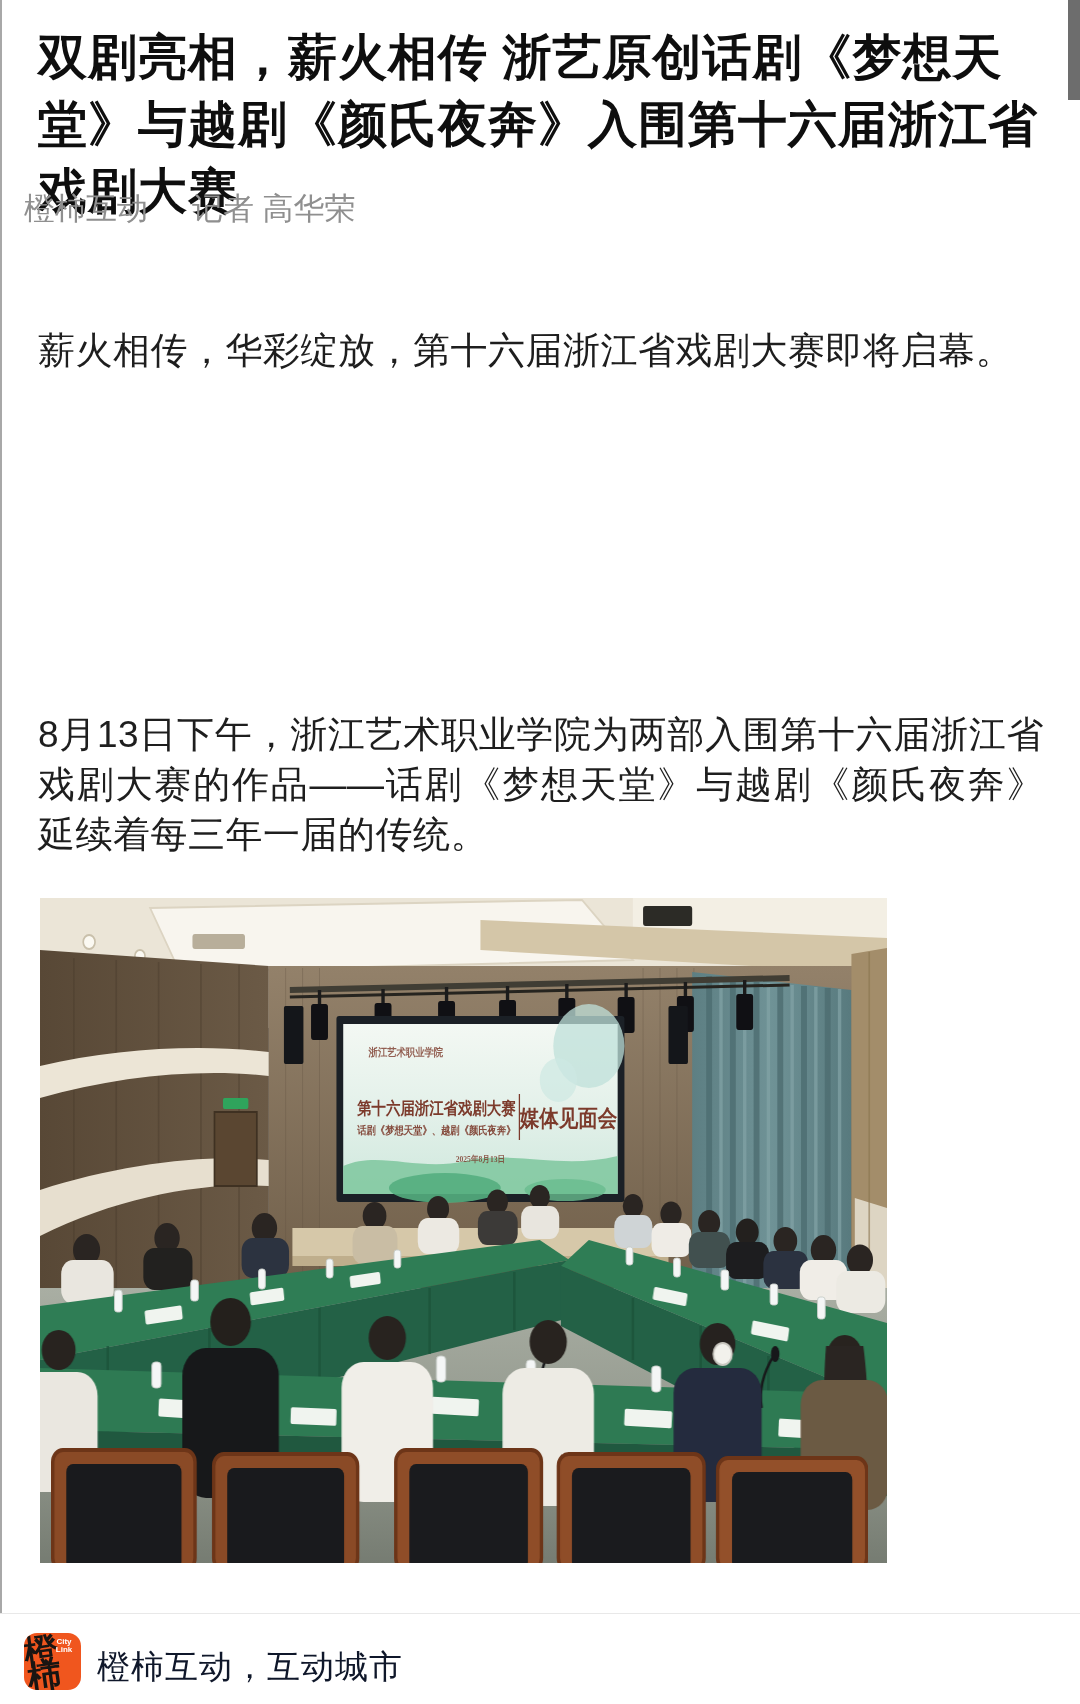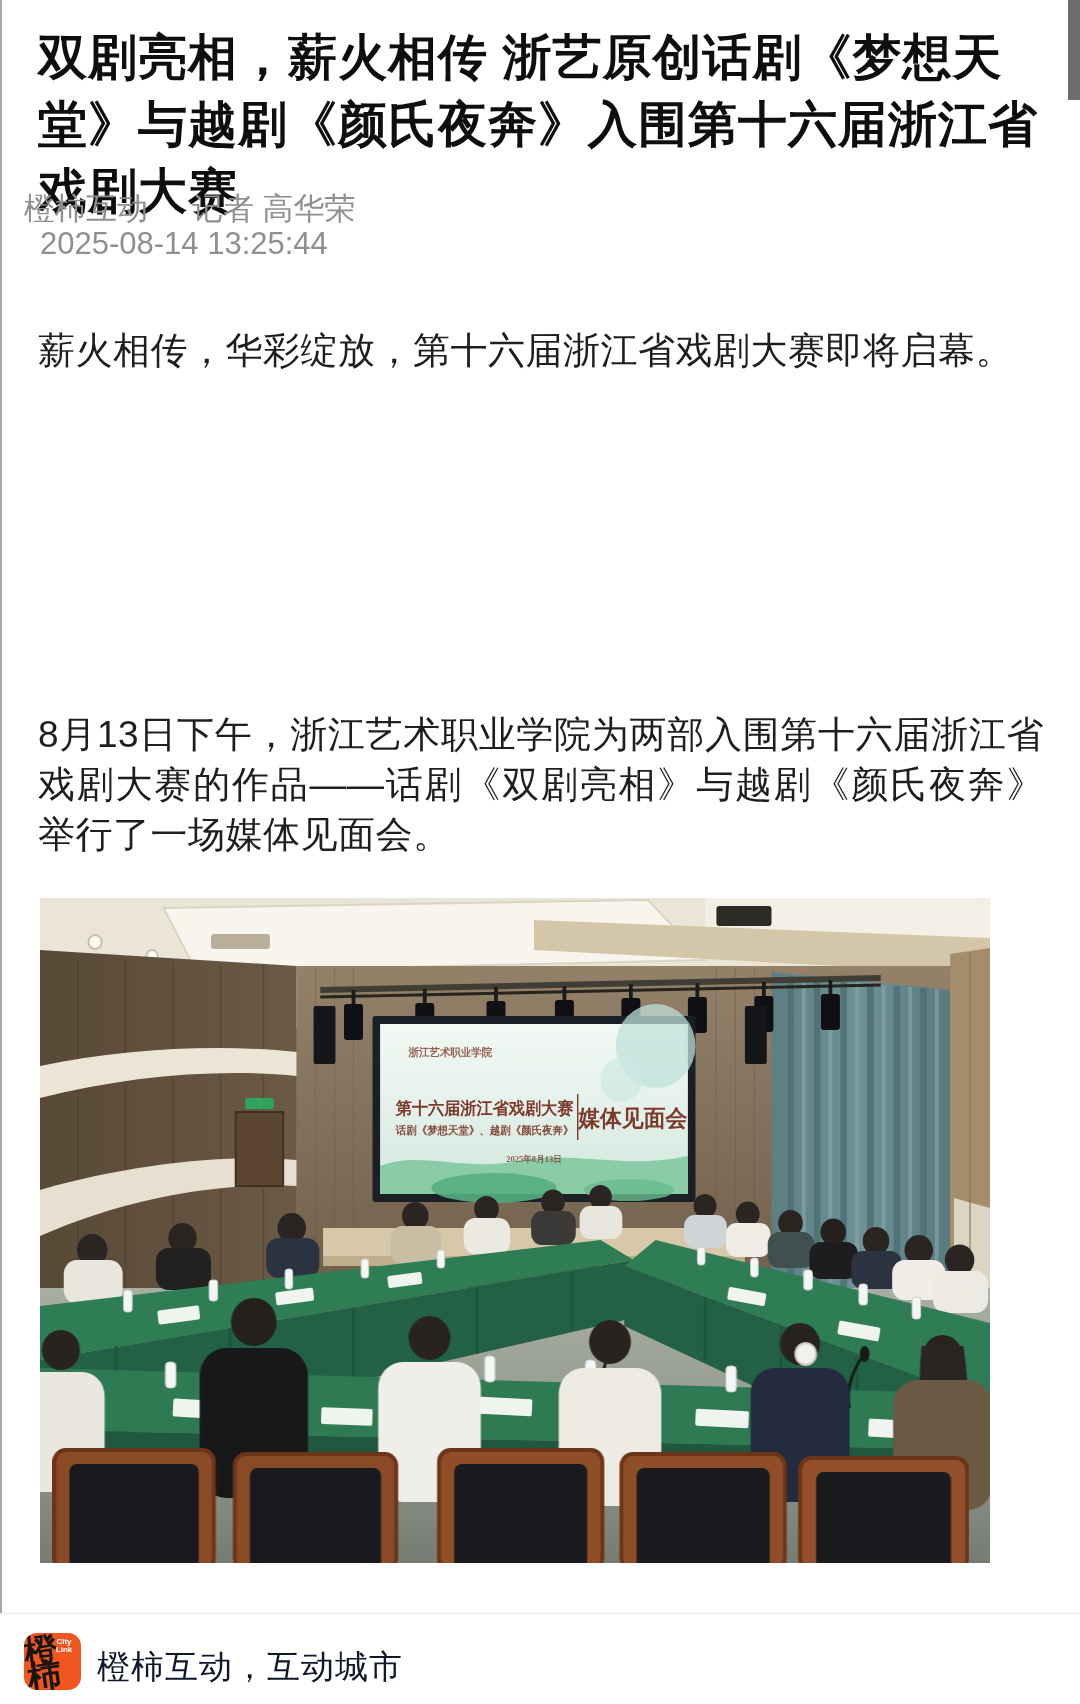--- a/index.html
+++ b/index.html
@@ -17,21 +17,21 @@
   .byline .source{margin-right:44px;}
   .pubtime{position:absolute;left:40px;top:226px;font-size:31px;color:#8f8f8f;}
   .para{
     position:absolute;left:38px;width:1006px;margin:0;
     font-size:37px;line-height:50px;color:#1e1e1e;text-align:justify;letter-spacing:0.5px;
   }
   .p1{top:326px;}
   .p2{top:406px;}
   .p3{top:710px;}
   .photo{
-    position:absolute;left:40px;top:898px;width:950px;height:665px;background:#8d8d8d;overflow:hidden;
+    position:absolute;left:40px;top:898px;width:847px;height:665px;background:#8d8d8d;overflow:hidden;
   }
   .photo svg{display:block;width:100%;height:100%;}
   .divider{position:absolute;left:0;top:1613px;width:1080px;height:2px;background:#e8e8e8;}
   .footer{position:absolute;left:0;top:1614px;width:1080px;height:90px;background:#ffffff;}
   .footer-logo{
     position:absolute;left:24px;top:19px;width:57px;height:57px;border-radius:13px;
     background:#f0561e;overflow:hidden;
   }
   .footer-logo .chars{
     position:absolute;left:2px;top:4px;width:55px;font-size:34px;line-height:26px;
@@ -52,24 +52,23 @@
 
 <div id="page">
 
   <div class="left-border"></div>
 
   <h1 class="article-title">双剧亮相，薪火相传 浙艺原创话剧《梦想天堂》与越剧《颜氏夜奔》入围第十六届浙江省戏剧大赛</h1>
 
   <div class="byline">
     <span class="source">橙柿互动</span><span>记者 高华荣</span>
   </div>
-  <div class="pubtime">2025-08-14 13:25:44</div>
 
   <p class="para p1">薪火相传，华彩绽放，第十六届浙江省戏剧大赛即将启幕。</p>
-  <p class="para p3">8月13日下午，浙江艺术职业学院为两部入围第十六届浙江省戏剧大赛的作品——话剧《双剧亮相》与越剧《颜氏夜奔》举行了一场媒体见面会。</p>
+  <p class="para p3">8月13日下午，浙江艺术职业学院为两部入围第十六届浙江省戏剧大赛的作品——话剧《梦想天堂》与越剧《颜氏夜奔》延续着每三年一届的传统。</p>
 
   <div class="photo">
     <svg viewBox="0 0 1000 665" preserveAspectRatio="none">
       <defs>
         <linearGradient id="backwall" x1="0" y1="0" x2="0" y2="1">
           <stop offset="0" stop-color="#93816a"></stop>
             <stop offset="1" stop-color="#6e5d48"></stop>
         </linearGradient>
         <linearGradient id="leftwall" x1="0" y1="0" x2="1" y2="0">
           <stop offset="0" stop-color="#584836"></stop>

